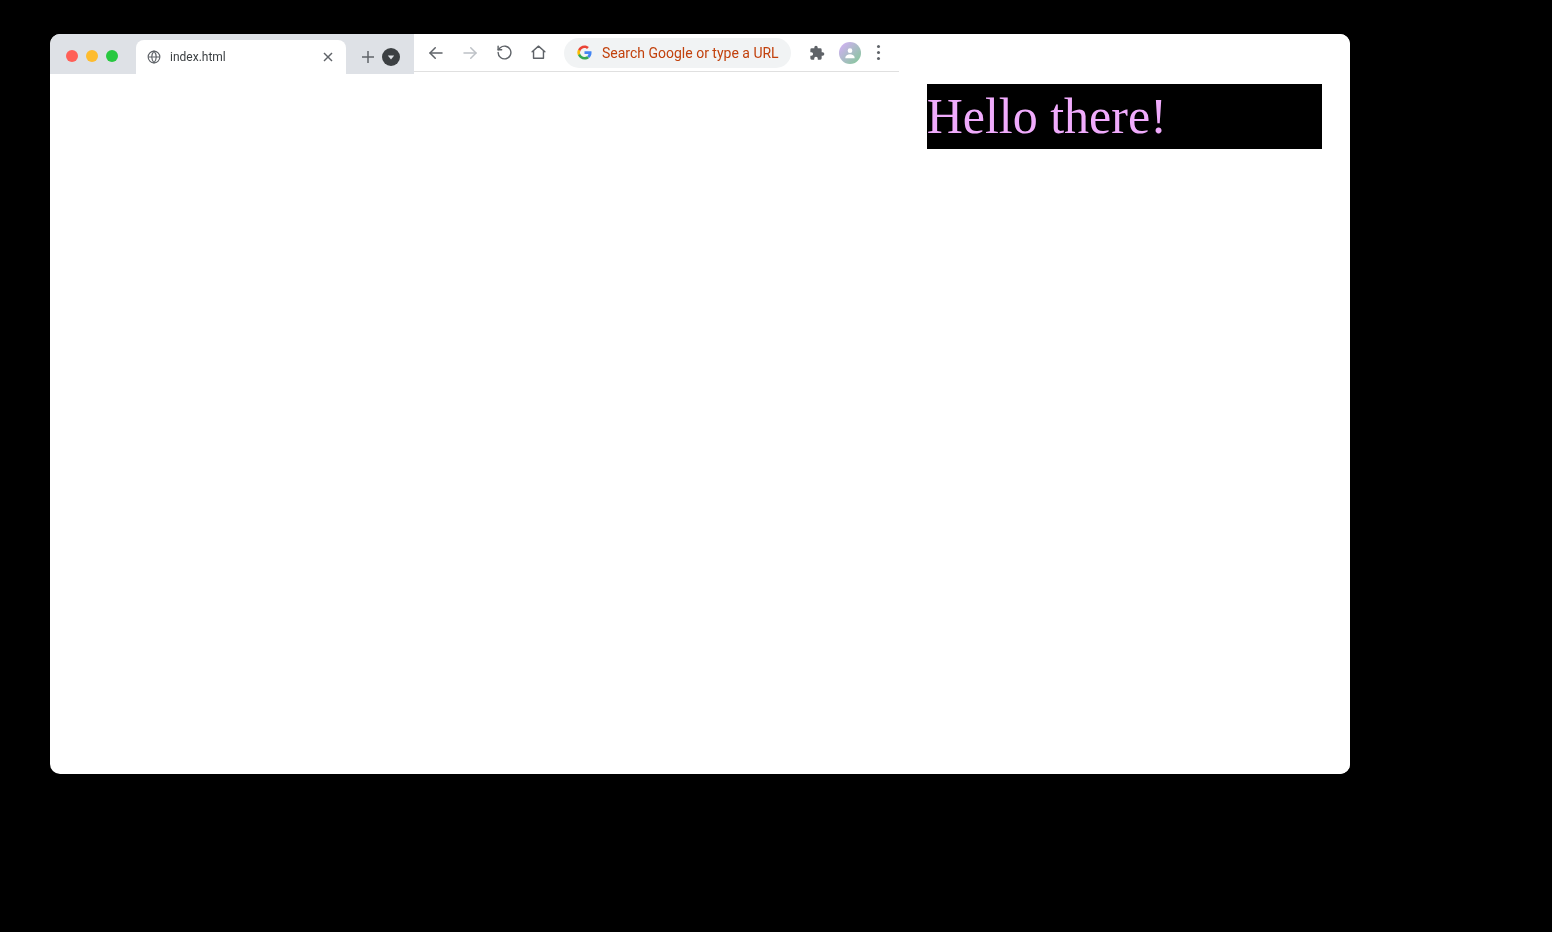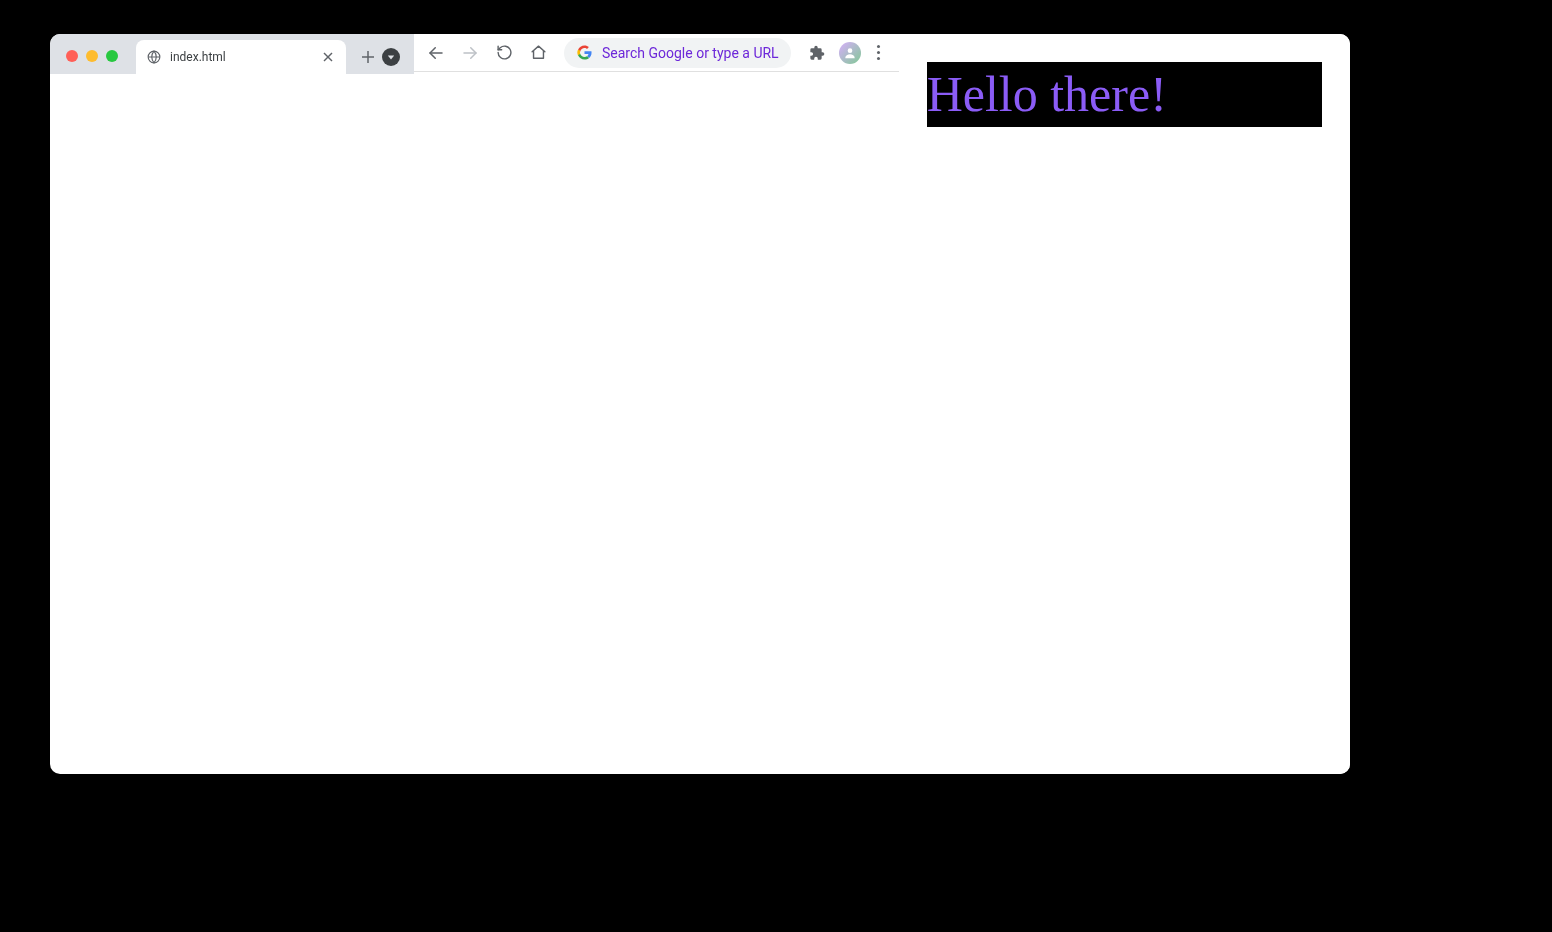--- a/index.html
+++ b/index.html
@@ -133,21 +133,21 @@
       gap: 10px;
       margin: 0 6px;
     }
     .omnibox-icon {
       width: 16px; height: 16px;
       display: flex; align-items: center; justify-content: center;
     }
     .omnibox-text {
       flex: 1;
       font-size: 14px;
-      color: #6d28d9;
+      color: #c2410c;
       border: none; outline: none; background: transparent;
     }
 
     .toolbar-right {
       display: flex; align-items: center; gap: 8px;
       padding-right: 2px;
     }
     .avatar {
       width: 22px; height: 22px; border-radius: 50%;
       background: linear-gradient(135deg,#d7aefb 0%, #81c995 100%);
@@ -161,26 +161,27 @@
     .kebab span { width:3px;height:3px;background:#5f6368;border-radius:50%; }
 
     
     .viewport {
       flex: 1;
       background: #ffffff;
       padding: 28px;
     }
     .page-heading {
       background: #000000;
-      color: #8b5cf6;
+      color: #f0abfc;
       font-family: "Times New Roman", Times, serif;
       font-weight: 400;
       font-size: 50px;
       line-height: 1.3;
       padding: 0;
+      margin-top: 22px;
     }
 
     svg { display:block; }
   </style>
 </head>
 <body>
 
 <div class="browser-window">
 
   <div class="tab-strip">

